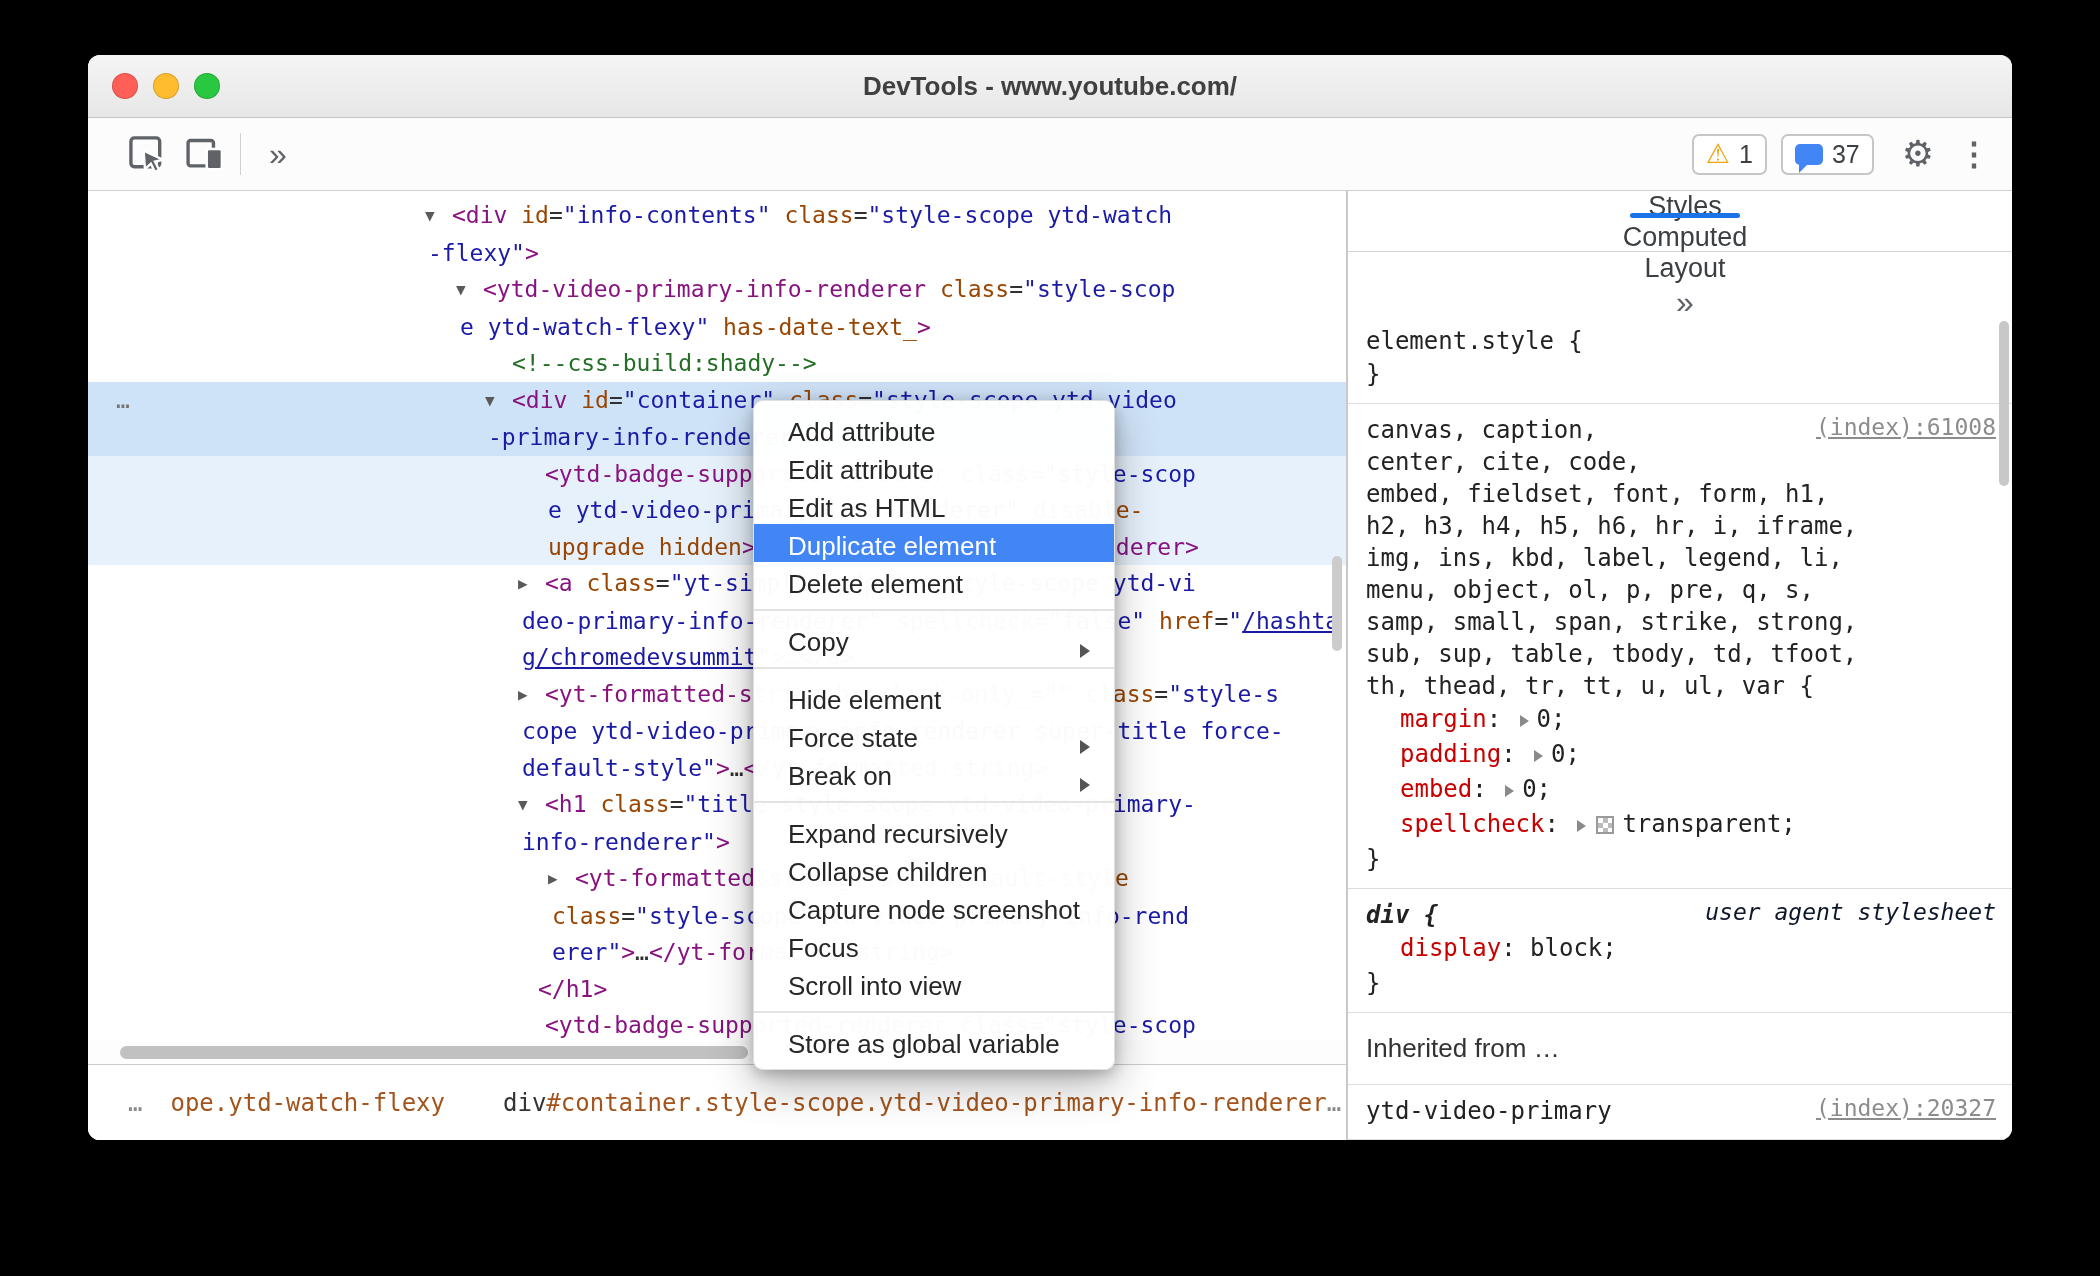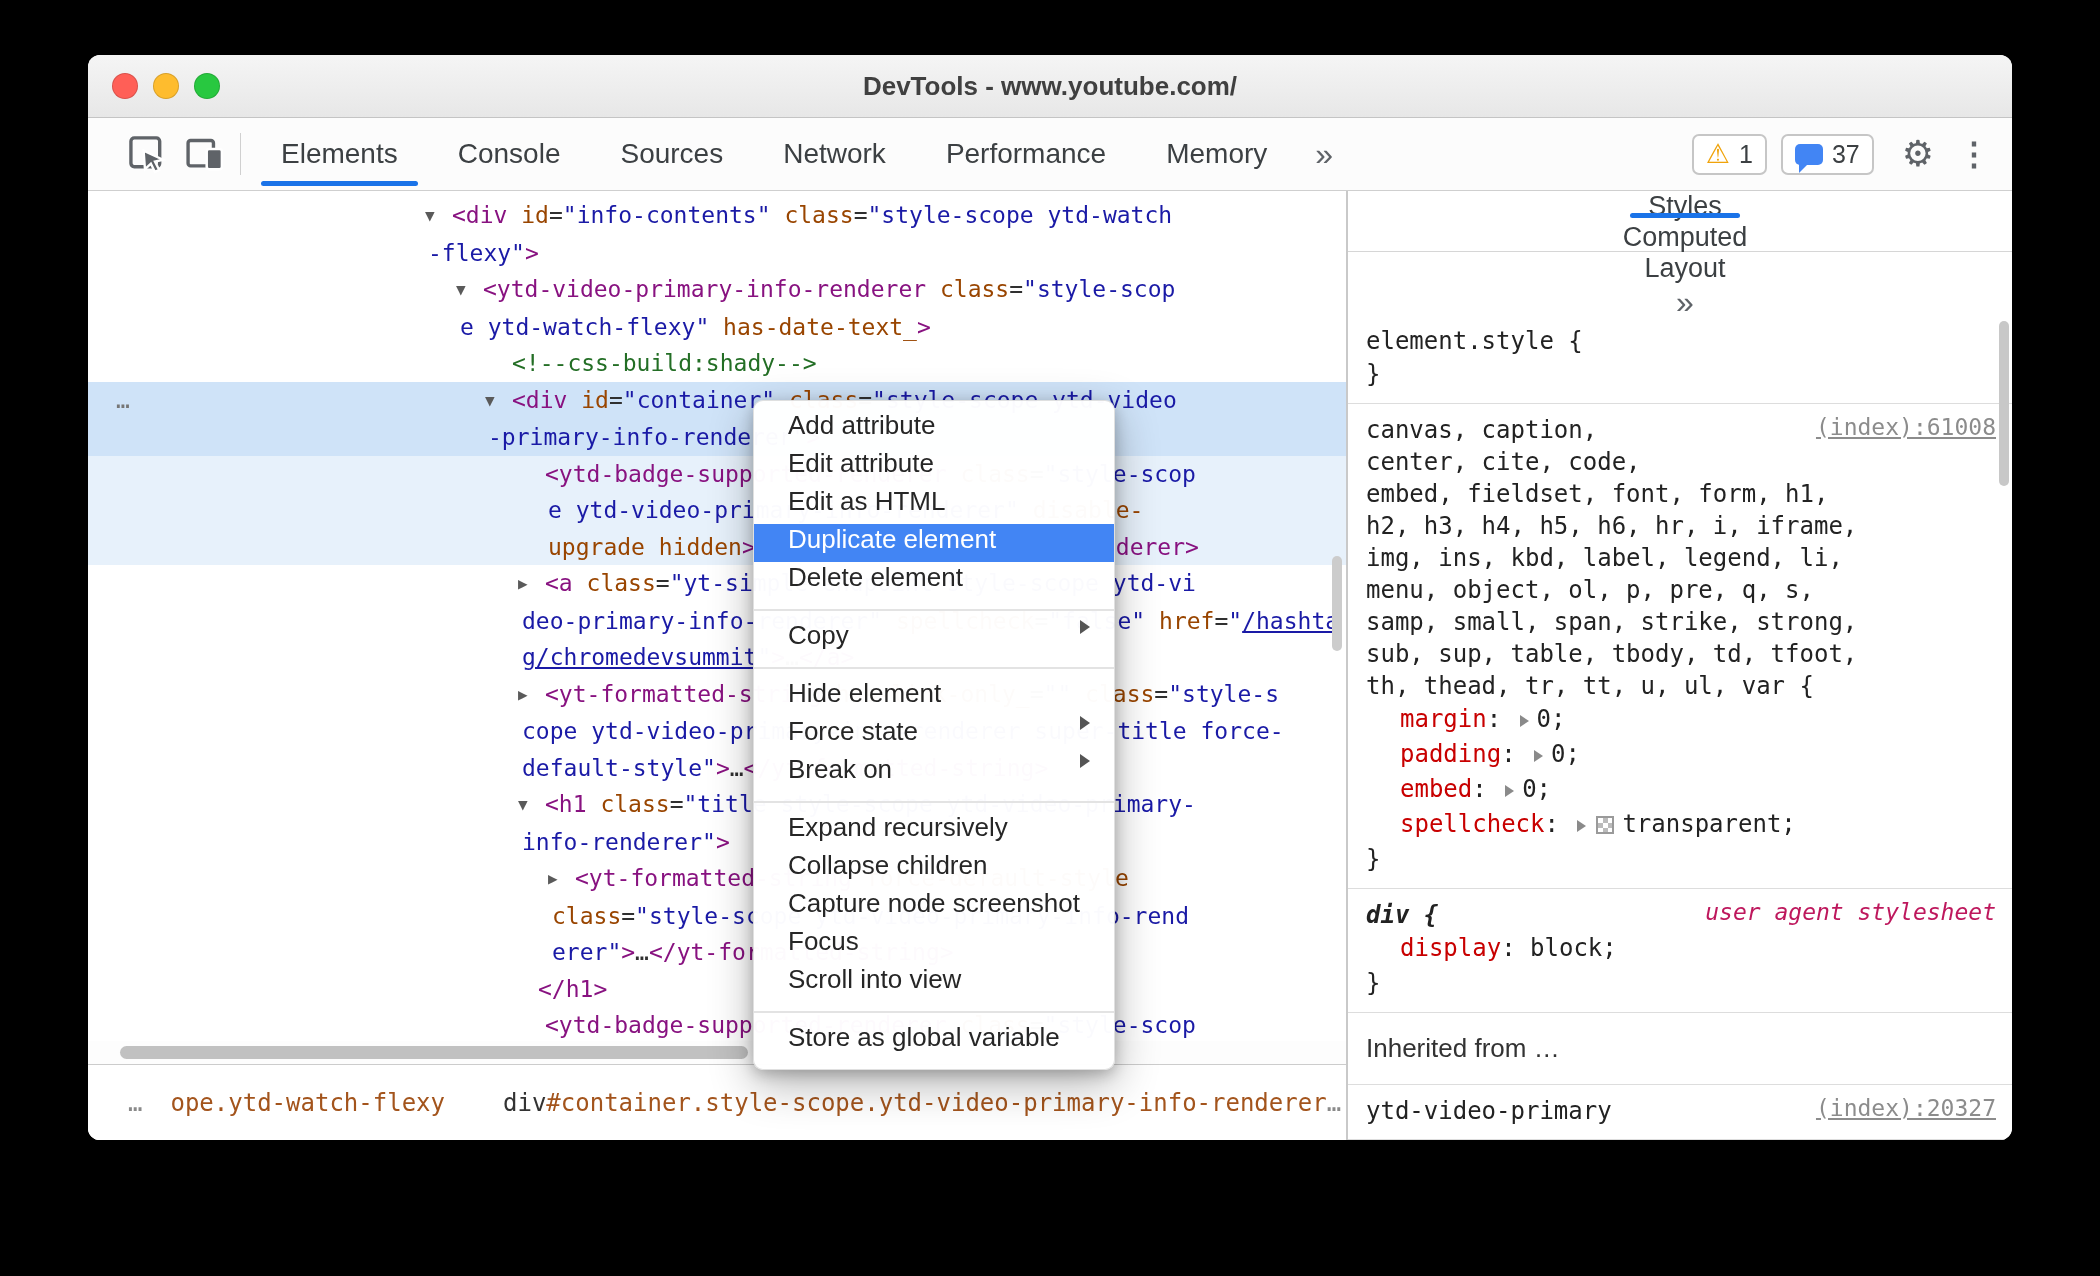--- a/index.html
+++ b/index.html
@@ -85,21 +85,21 @@
   .plus{font-size:31px;margin-left:34px;}
   .plus-caret{width:0;height:0;border-top:9px solid #5f6368;border-left:6px solid transparent;
     border-right:6px solid transparent;margin-left:6px;margin-top:12px;}
   .dock-icon{width:34px;height:26px;border:2px solid #5f6368;border-radius:4px;margin-left:28px;position:relative;box-sizing:border-box;}
   .dock-icon::after{content:"";position:absolute;left:0;top:0;bottom:0;width:9px;background:#5f6368;}
 
   .styles-content{position:absolute;top:124px;left:0;right:0;bottom:0;overflow:hidden;
     font-family:"DejaVu Sans Mono",monospace;font-size:24px;color:#222;}
   .sec{border-bottom:1px solid #ddd;padding:10px 16px 12px 18px;position:relative;overflow:hidden;}
   .rule-link{float:right;color:#8c8c8c;text-decoration:underline;font-size:23px;margin-left:12px;}
-  .ua-note{float:right;color:#be185d;font-style:italic;font-size:23px;margin-left:12px;}
+  .ua-note{float:right;color:#0f172a;font-style:italic;font-size:23px;margin-left:12px;}
   .sel-line{line-height:32px;}
   .sec.ua .sel-line{font-style:italic;font-weight:bold;}
   .sel-bold{font-weight:bold;}
   .decl{line-height:35px;padding-left:34px;}
   .prop{color:var(--property,#c80000);}
   .pval{color:#222;}
   .expander{display:inline-block;width:0;height:0;border-left:9px solid #8a8a8a;border-top:6px solid transparent;
     border-bottom:6px solid transparent;margin:0 8px 0 4px;}
   .swatch{display:inline-block;width:18px;height:18px;border:2px solid #9a9a9a;margin:0 8px 0 2px;vertical-align:-2px;
     background-image:linear-gradient(45deg,#bbb 25%,transparent 25%,transparent 75%,#bbb 75%),
@@ -108,21 +108,21 @@
   .close-brace{line-height:34px;}
   .inh-header{padding:20px 18px;font-family:"Liberation Sans",sans-serif;font-size:26px;color:#333;
     border-bottom:1px solid #ddd;}
   .vthumb2{position:absolute;right:3px;top:130px;width:10px;height:165px;background:#c8c8c8;border-radius:5px;}
 
   
   .context-menu{position:absolute;left:665px;top:345px;width:360px;background:rgba(255,255,255,.98);
     border:1px solid rgba(0,0,0,.12);border-radius:10px;padding:9px 0;z-index:10;
     box-shadow:0 4px 14px rgba(0,0,0,.22),0 14px 44px rgba(0,0,0,.3);
     font-size:26px;color:#262626;}
-  .menu-item{height:38px;display:flex;align-items:flex-start;padding:0 30px 0 34px;position:relative;white-space:nowrap;}
+  .menu-item{height:38px;display:flex;align-items:flex-end;padding:0 30px 0 34px;position:relative;white-space:nowrap;}
   .menu-item.hl{background:var(--menu-highlight,#4285f4);color:#fff;}
   .menu-sep{height:2px;background:#e3e3e3;margin:9px 0;}
   .sub-arrow{position:absolute;right:24px;width:0;height:0;border-left:10px solid #555;
     border-top:7px solid transparent;border-bottom:7px solid transparent;}
 </style>
 </head>
 <body>
 
 <div class="window">
 
@@ -142,28 +142,20 @@
         <path d="M11 11 L22.5 16.4 L17.7 17.5 L20.2 22.4 L17.7 23.6 L15.3 18.7 L11.8 22 Z" fill="#5f6368" stroke="#fff" stroke-width="1.4"></path>
       </svg>
     </div>
     <div class="tb-icon">
       <svg width="44" height="44" viewBox="0 0 26 26">
         <rect x="3" y="5" width="15" height="15" rx="1.5" fill="none" stroke="#5f6368" stroke-width="2"></rect>
         <rect x="14" y="10" width="9" height="12" rx="1.5" fill="#5f6368" stroke="#fff" stroke-width="1.5"></rect>
       </svg>
     </div>
     <div class="tb-sep"></div>
-    <div class="tabs">
-        <div class="tab active">Elements</div>
-        <div class="tab">Console</div>
-        <div class="tab">Sources</div>
-        <div class="tab">Network</div>
-        <div class="tab">Performance</div>
-        <div class="tab">Memory</div>
-      </div>
     <span class="more-icon">»</span>
     <div class="tb-right">
       <div class="badge">
         <span class="warn-glyph">⚠</span>
         <span>1</span>
       </div>
       <div class="badge">
         <span class="bubble"></span>
         <span>37</span>
       </div>

